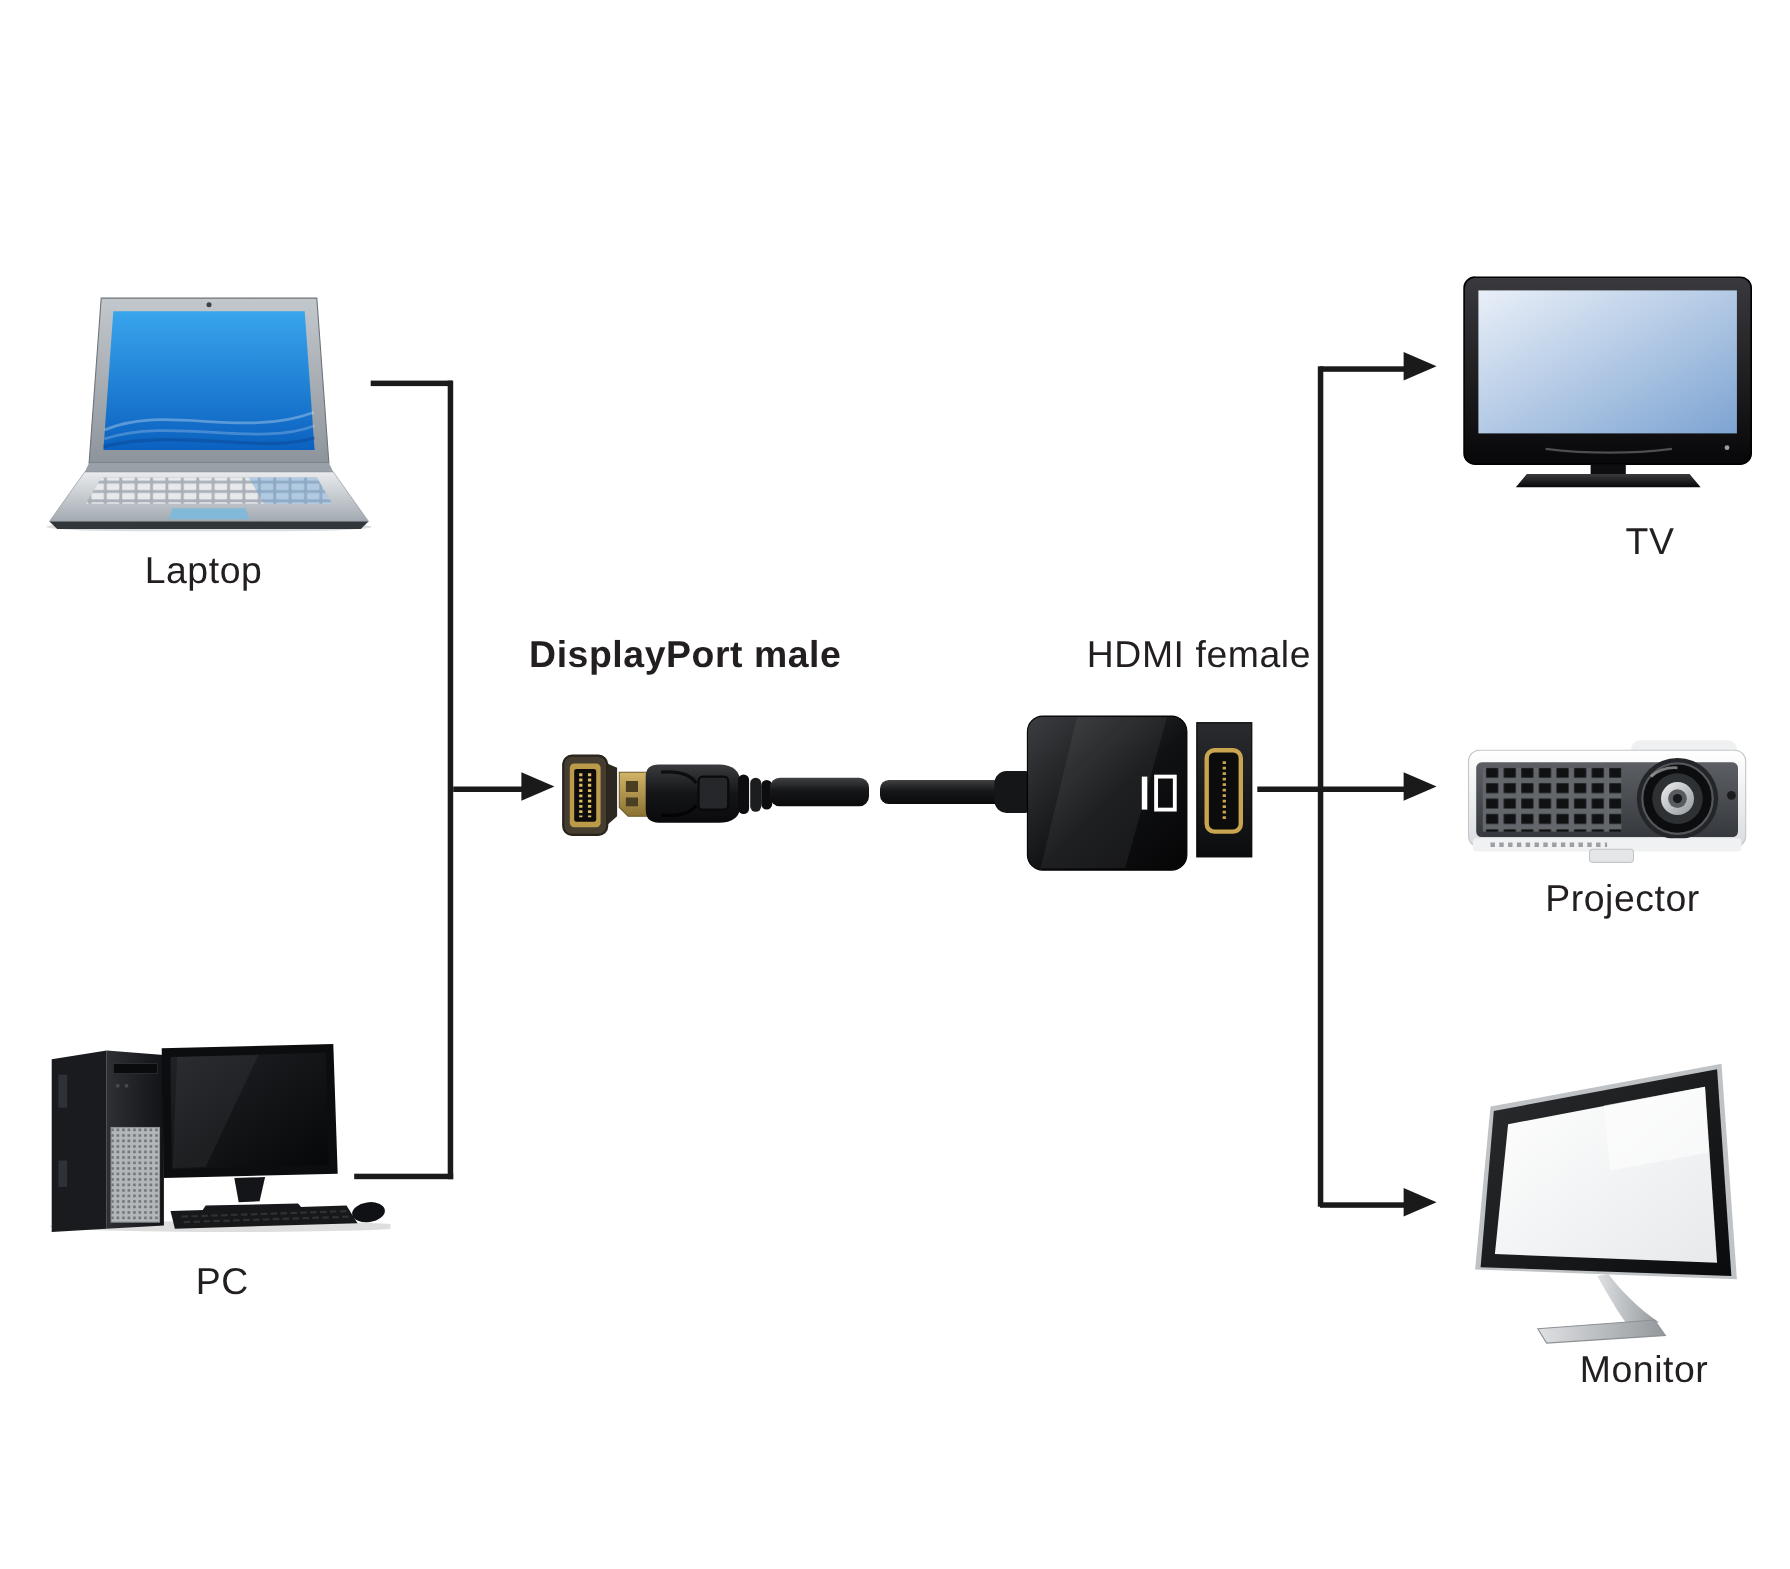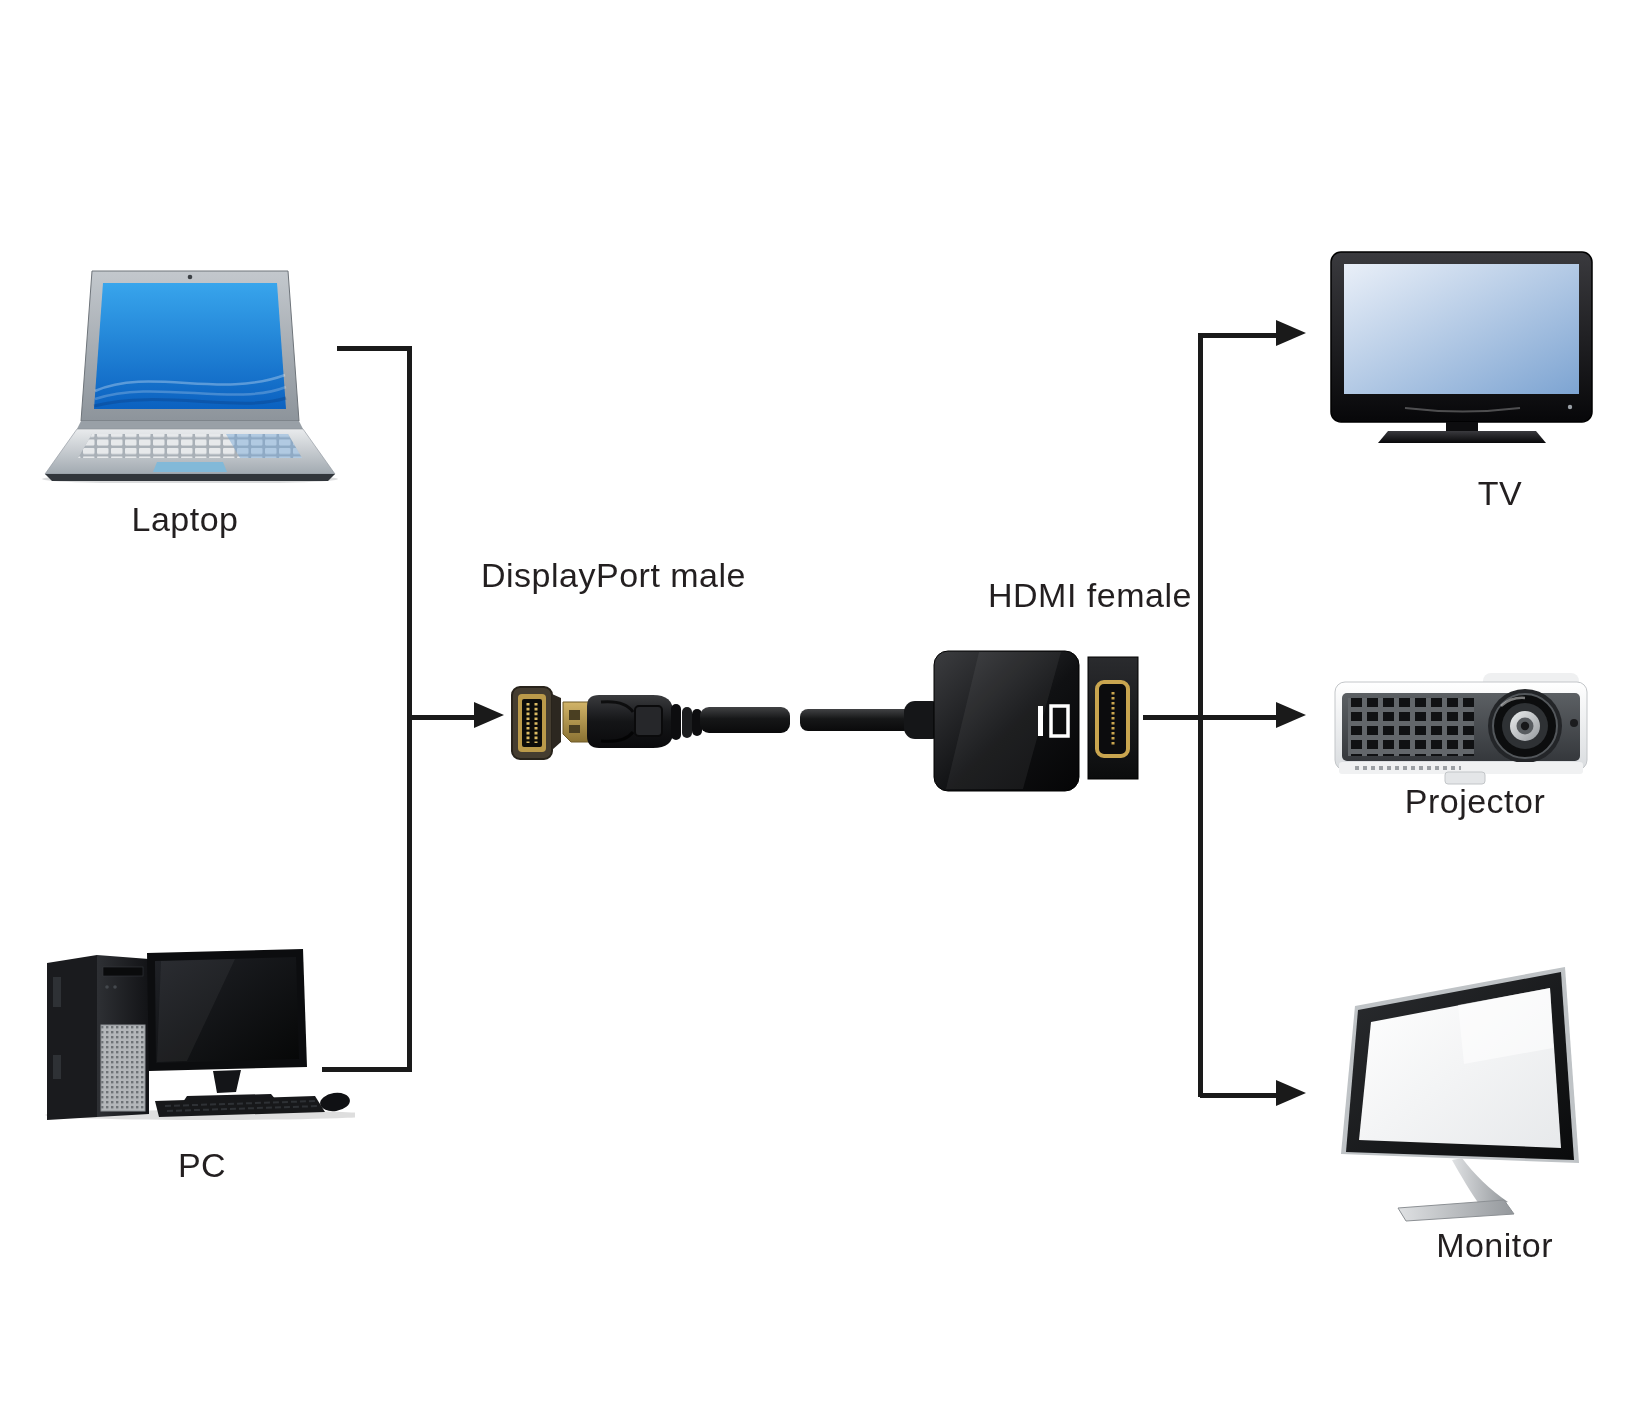--- a/index.html
+++ b/index.html
@@ -172,21 +172,21 @@
       <rect x="533" y="64" width="5" height="30" fill="#ffffff"></rect>
       <rect x="546" y="64" width="17" height="30" fill="none" stroke="#ffffff" stroke-width="3.5"></rect>
     </g>
 
     <g>
       <rect x="583" y="15" width="50" height="122" fill="url(#g-hdmip)" stroke="#000" stroke-width="1"></rect>
       <rect x="592" y="40" width="31" height="74" rx="7" fill="#0c0c0d" stroke="#c9a54f" stroke-width="4"></rect>
       <line x1="608" y1="50" x2="608" y2="104" stroke="#c9a54f" stroke-width="3" stroke-dasharray="2.6 2.4"></line>
     </g>
   </svg>
-  <div class="label" style="left:481px;top:556px;">DisplayPort male</div>
+  <div class="label" style="left:481px;top:576px;font-weight:bold;">DisplayPort male</div>
   <div class="label" style="left:988px;top:576px;">HDMI female</div>
 
   <svg style="left:1330px;top:250px;" width="265" height="196" viewBox="0 0 265 196">
     <defs>
       <linearGradient id="g-tvf" x1="0" y1="0" x2="0" y2="1">
         <stop offset="0" stop-color="#3a3a3e"></stop>
           <stop offset="1" stop-color="#070709"></stop>
       </linearGradient>
       <linearGradient id="g-tvs" x1="0" y1="0" x2="1" y2="1">
         <stop offset="0" stop-color="#e9eff8"></stop>
@@ -230,21 +230,21 @@
     <circle cx="192" cy="58" r="23" fill="#2e3134"></circle>
     <circle cx="192" cy="58" r="15" fill="url(#g-lens)"></circle>
     <circle cx="192" cy="58" r="8.5" fill="#585c60"></circle>
     <circle cx="192" cy="58" r="4.2" fill="#17181a"></circle>
     <path d="M168,38 a32,32 0 0 1 24,-8" stroke="rgba(255,255,255,.45)" stroke-width="2.5" fill="none"></path>
     <circle cx="241" cy="55" r="4" fill="#1b1c1e"></circle>
     <rect x="6" y="94" width="244" height="12" rx="3" fill="#f0f1f2"></rect>
     <line x1="22" y1="100" x2="128" y2="100" stroke="#9ca0a4" stroke-width="4" stroke-dasharray="4 4"></line>
     <rect x="112" y="104" width="40" height="12" rx="3" fill="#e4e6e8" stroke="#c2c5c8" stroke-width="1"></rect>
   </svg>
-  <div class="label center" style="left:1375px;top:782px;">Projector</div>
+  <div class="label center" style="left:1375px;top:798px;">Projector</div>
 
   <svg style="left:1338px;top:962px;" width="250" height="262" viewBox="0 0 250 262">
     <defs>
       <linearGradient id="g-mbz" x1="0" y1="0" x2="1" y2="1">
         <stop offset="0" stop-color="#2b2d30"></stop>
           <stop offset="1" stop-color="#0a0b0c"></stop>
       </linearGradient>
       <linearGradient id="g-mscr" x1="0" y1="0" x2="1" y2="1">
         <stop offset="0" stop-color="#ffffff"></stop>
           <stop offset="1" stop-color="#e7e9eb"></stop>

